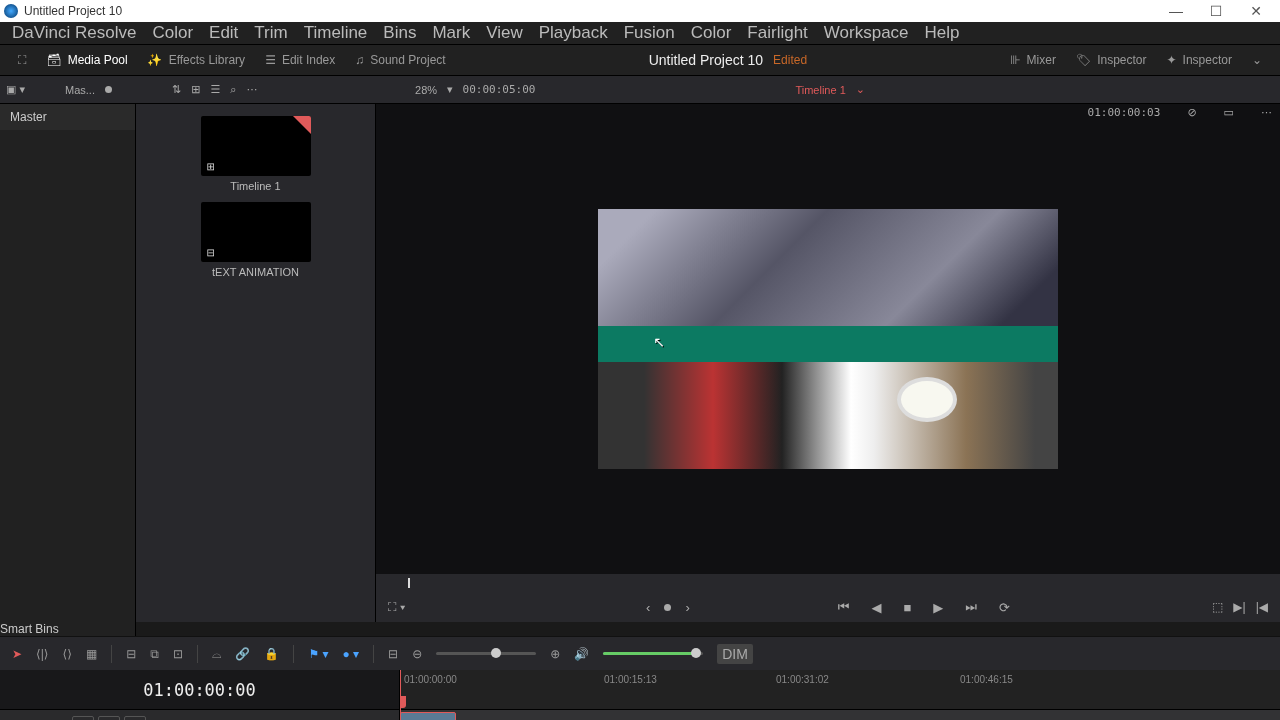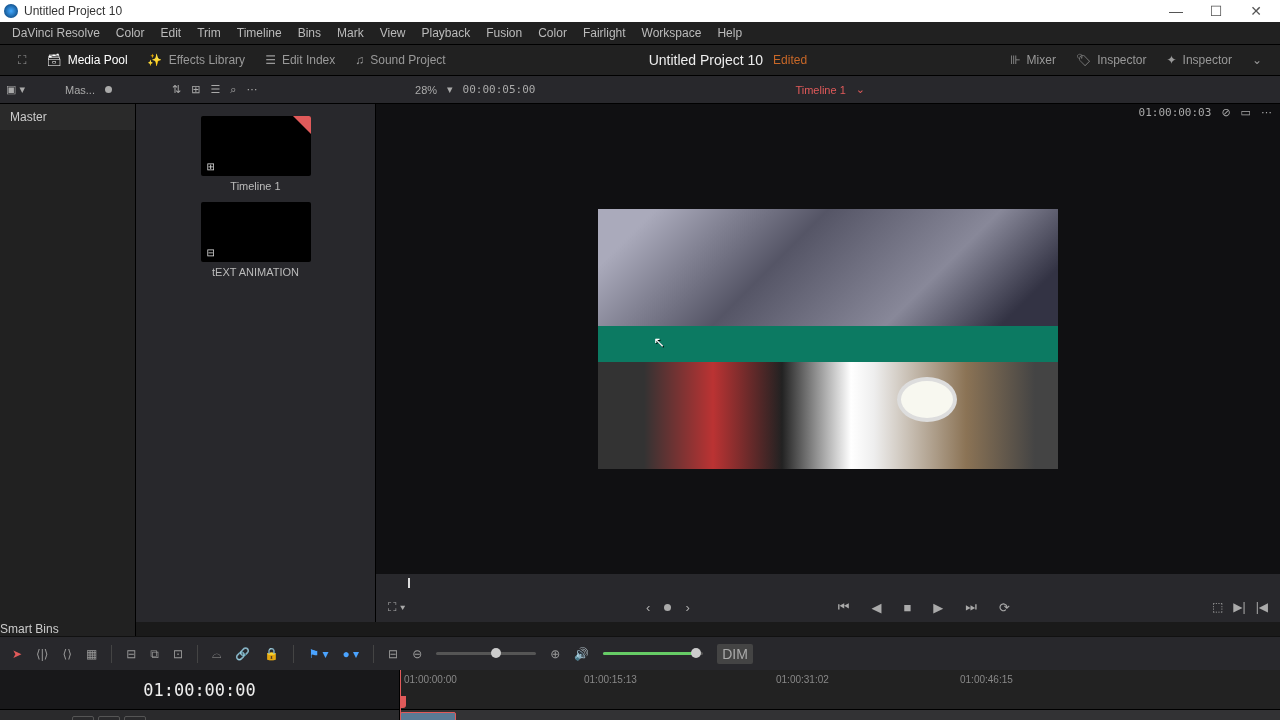--- a/index.html
+++ b/index.html
@@ -1,31 +1,31 @@
 <!DOCTYPE html>
 <html><head>
 <meta charset="utf-8">
 <style>
 * { margin:0; padding:0; box-sizing:border-box; font-family:"Segoe UI",Arial,sans-serif; user-select:none; }
 body { width:1280px; height:720px; background:#1a1a1a; color:#ccc; overflow:hidden; font-size:12px; }
 .titlebar { height:22px; background:#fff; display:flex; align-items:center; padding:0 4px; color:#333; }
 .titlebar .logo { width:14px; height:14px; border-radius:50%; background:radial-gradient(circle,#4af,#036); margin-right:6px; }
 .titlebar .title { flex:1; font-size:12px; }
 .titlebar .winbtn { width:40px; text-align:center; font-size:14px; color:#555; }
-.menubar { height:22px; background:#212121; display:flex; align-items:center; padding:0 4px; font-size:12px; }
+.menubar { height:22px; background:#212121; display:flex; align-items:center; padding:0 4px; font-size:17px; }
 .menubar span { padding:0 8px; color:#bbb; }
 .toolbar2 { height:32px; background:#212121; border-top:1px solid #000; border-bottom:1px solid #000; display:flex; align-items:center; padding:0 8px; }
 .toolbar2 .tbtn { display:flex; align-items:center; padding:0 10px; height:100%; color:#999; font-size:12px; gap:6px; }
 .toolbar2 .tbtn.active { color:#fff; }
 .toolbar2 .spacer { flex:1; }
 .toolbar2 .proj { color:#eee; font-size:14px; }
 .toolbar2 .edited { color:#c96828; margin-left:10px; font-size:12px; }
 .subbar { height:28px; background:#28282c; border-bottom:1px solid #000; display:flex; align-items:center; padding:0 6px; gap:10px; color:#aaa; font-size:11px; position:relative; }
 .subbar .tc { font-family:monospace; }
-.subbar .right { position:absolute; right:8px; display:flex; align-items:center; gap:10px;margin-top:46px;}
+.subbar .right { position:absolute; right:8px; display:flex; align-items:center; gap:27px;margin-top:46px;}
 .subbar .center { position:absolute; left:50%; transform:translateX(-50%); display:flex; align-items:center; gap:10px;}
 .subbar .timeline-name { color:#e05a5a; }
 .body { display:flex; height:calc(100% - 22px - 22px - 32px - 28px - 34px - 34px - 30px); }
 .left { width:136px; background:#212121; border-right:1px solid #000; }
 .left .master { padding:6px 10px; font-size:12px; background:#2a2a2a; }
 .media { width:240px; background:#28282c; border-right:1px solid #000; padding:8px; overflow:hidden; }
 .thumb { width:110px; margin:4px auto 2px; }
 .thumb .box { width:110px; height:60px; background:#000; border-radius:2px; position:relative; overflow:hidden; }
 .thumb .box.sel { outline:1px solid #e05a5a; }
 .thumb .box .tri { position:absolute; top:0; right:0; border-style:solid; border-width:0 18px 18px 0; border-color:transparent #e05a5a transparent transparent;}
@@ -258,21 +258,21 @@
       <div style="width:8px"></div>
         <div class="ctrl">🔒</div>
         <div class="ctrl">◇</div>
         <div class="ctrl sq"></div>
     </div>
 
   </div>
   <div class="tl-body">
     <div class="ruler">
       <span style="left:4px">01:00:00:00</span>
-      <span style="left:184px">01:00:15:13</span>
+      <span style="left:204px">01:00:15:13</span>
       <span style="left:376px">01:00:31:02</span>
       <span style="left:560px">01:00:46:15</span>
     </div>
     <div class="playhead">
         <div class="head"></div>
       </div>
     <div class="trow">
       <div class="clip v2">
           <span>⊟</span>
           <span>tEX...</span>

